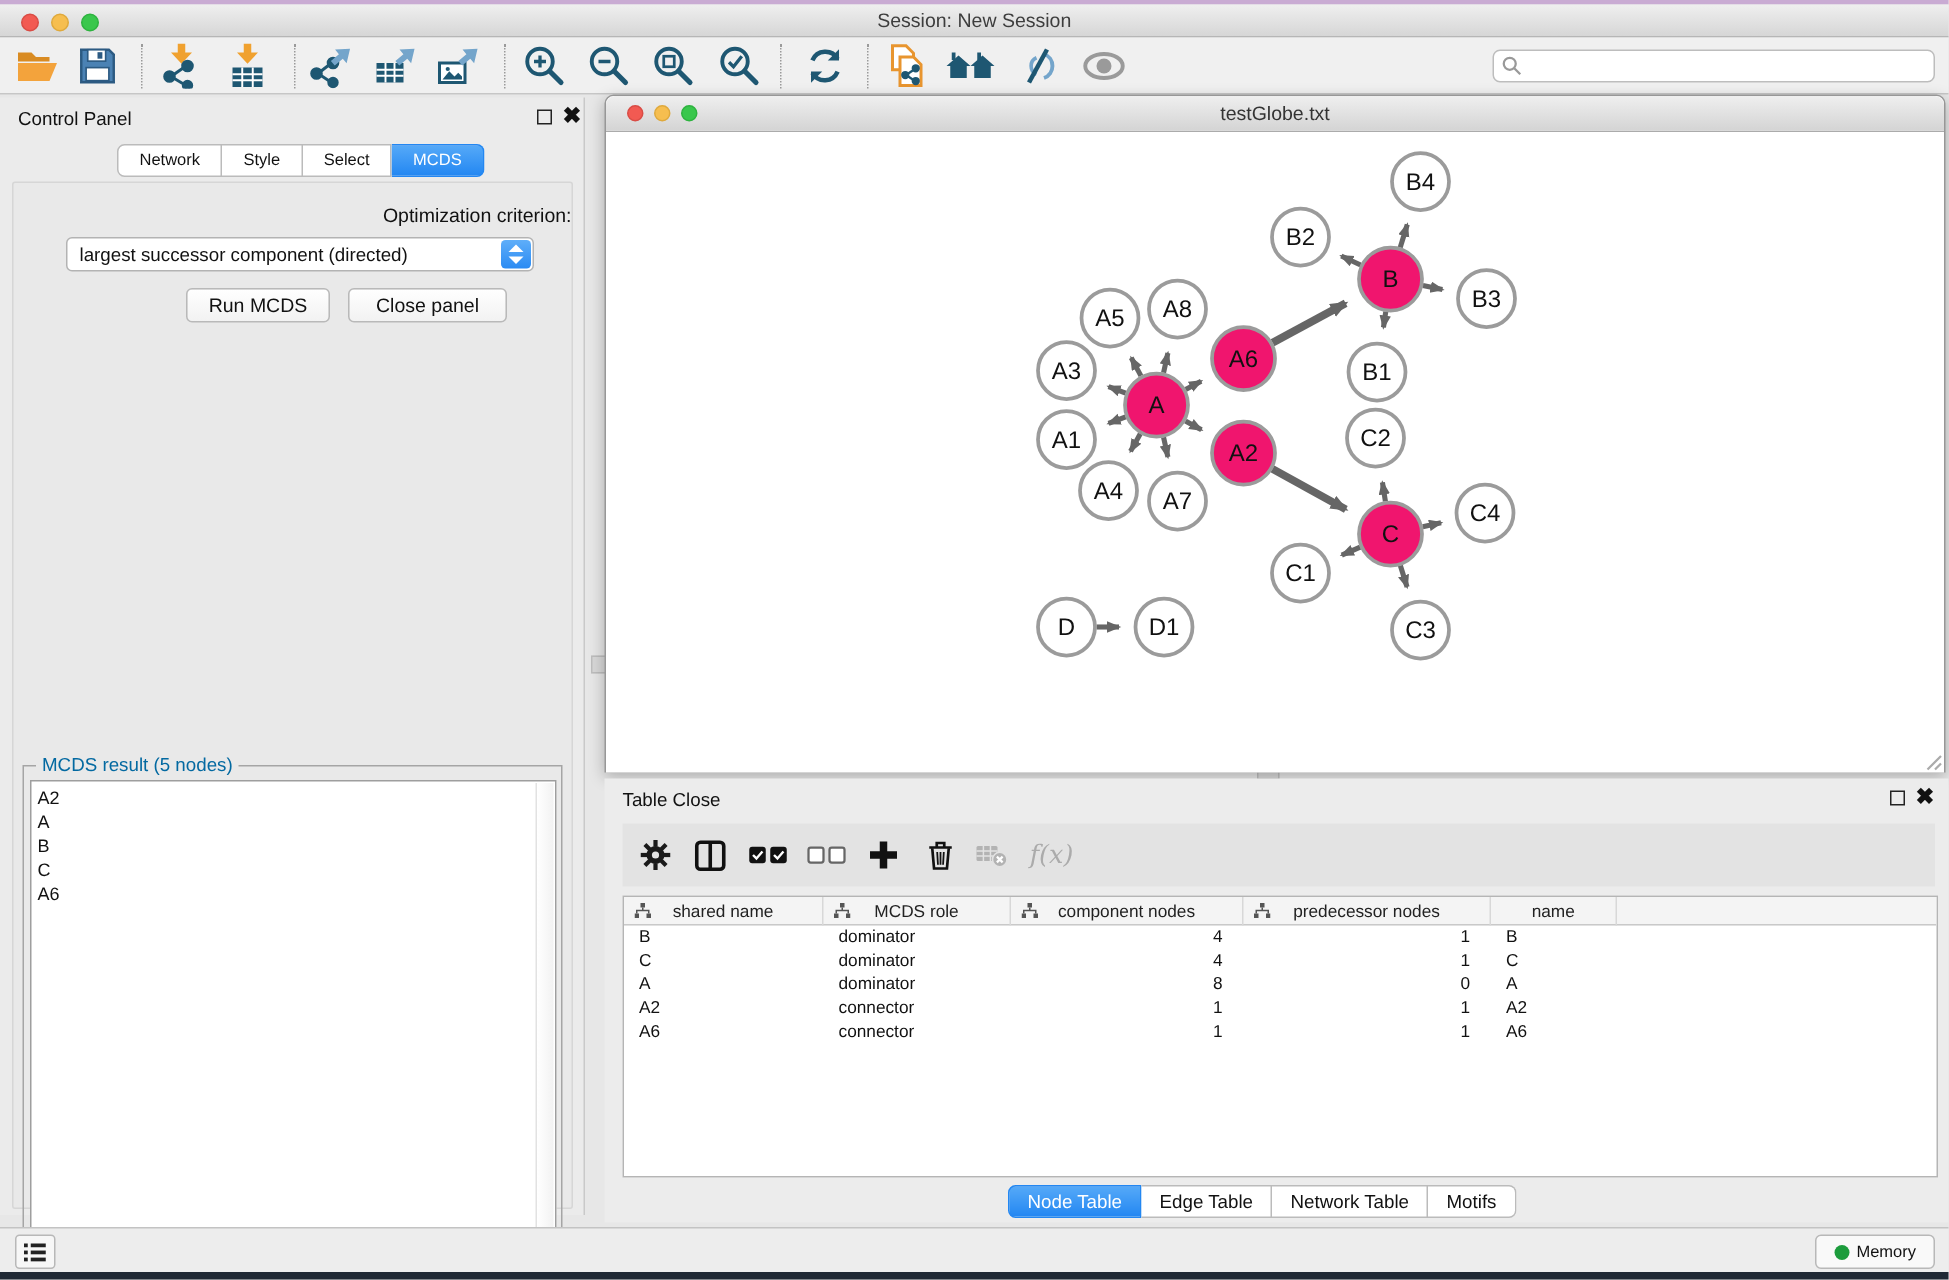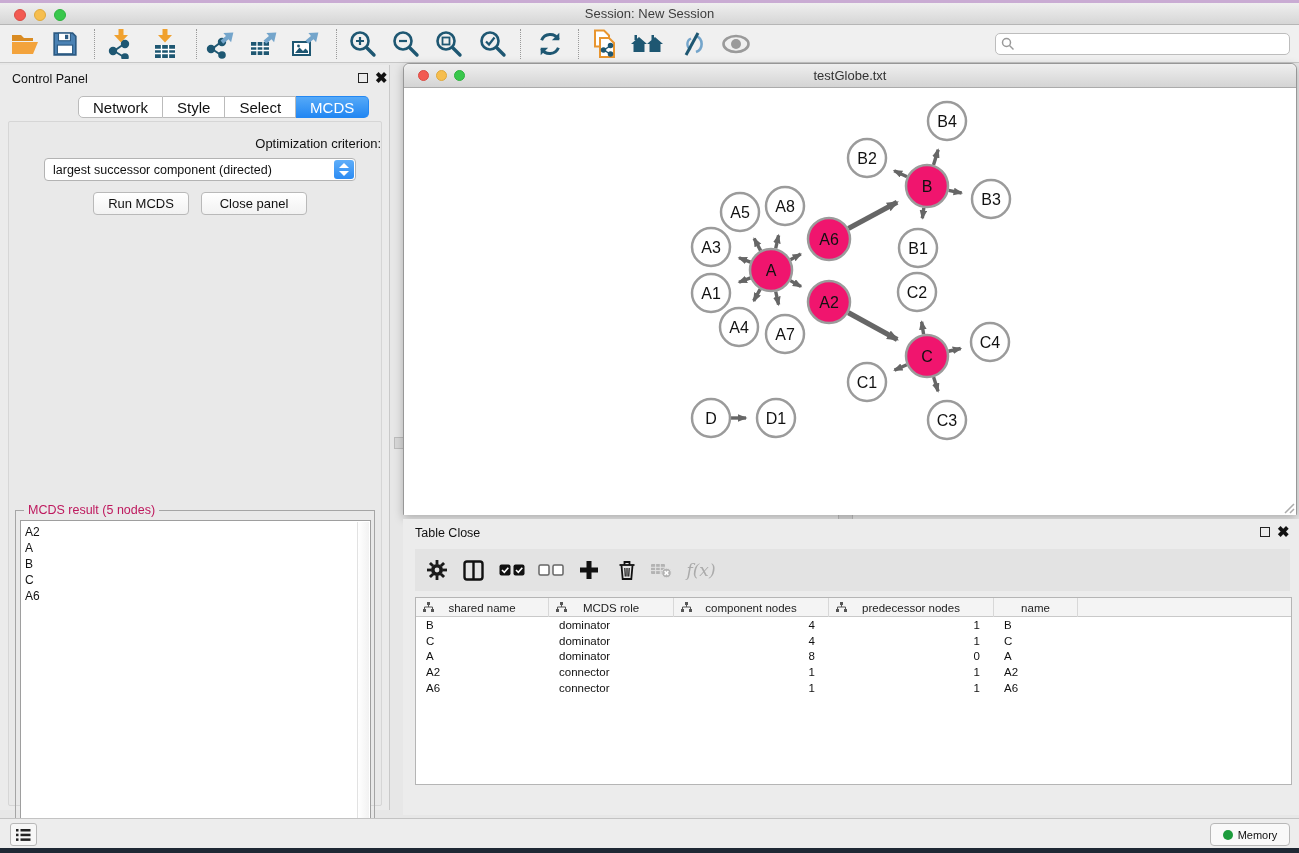--- a/index.html
+++ b/index.html
@@ -28,37 +28,37 @@
   .searchbox svg { position:absolute; left:5px; top:3px; }
 
   
   .control-panel { left:0; top:65px; width:390px; height:745px; background:#EBEBEB; border-right:1px solid #C9C9C9; }
   .panel-header { position:relative; height:28px;padding-left:14px; }
   .panel-title { position:absolute; left:12px; top:7px; font-size:12.5px; color:#111; }
   .win-float { position:absolute; width:10px; height:10px; border:1.5px solid #222; top:8px; cursor:pointer; }
   .win-close { position:absolute; top:4px; font-size:15px; font-weight:bold; color:#111; cursor:pointer; line-height:18px; }
   .cp-tabs { position:absolute; left:78px; top:31px; display:flex; }
   .cp-tab { height:22px; padding:0 14px; background:#fff; border:1px solid #BBB; border-left:none;
-    font-size:15px; display:flex; align-items:center; cursor:pointer; color:#111;text-align:center; }
+    font-size:11px; display:flex; align-items:center; cursor:pointer; color:#111;text-align:center; }
   .cp-tab:first-child { border-left:1px solid #BBB; border-radius:5px 0 0 5px; }
   .cp-tab:last-child { border-radius:0 5px 5px 0; }
   .cp-tab.active { background:linear-gradient(#55A9F8,#2387F2); border-color:#2387F2; color:#fff; }
   .cp-content { position:absolute; left:8px; top:56px; width:374px; height:685px; background:#E9E9E9; border:1px solid #D6D6D6; border-radius:2px; }
   .opt-label { position:absolute; left:0; top:14px; width:100%; text-align:right; font-size:13px; color:#111; }
   .criterion { position:absolute; left:35px; top:36px; width:312px; height:23px; background:#fff; border:1px solid #B3B3B3; border-radius:4px; cursor:pointer; }
   .criterion .val { position:absolute; left:8px; top:4px; font-size:12.5px; color:#111; white-space:nowrap; }
   .criterion .stepper { position:absolute; right:1px; top:1px; width:20px; height:19px; background:linear-gradient(#5FAEF9,#2B8BF3); border-radius:3px; }
   .criterion .stepper .up, .criterion .stepper .dn { position:absolute; left:5px; width:0; height:0; border-left:5px solid transparent; border-right:5px solid transparent; }
   .criterion .stepper .up { top:3px; border-bottom:5px solid #fff; }
   .criterion .stepper .dn { bottom:3px; border-top:5px solid #fff; }
-  .cp-btn { position:absolute; top:70px; height:23px; background:linear-gradient(#FFF,#F2F2F2); border:1px solid #B9B9B9; border-radius:4px; font-size:13px; color:#111; display:flex; align-items:center; justify-content:center; cursor:pointer; }
+  .cp-btn { position:absolute; top:70px; height:23px; background:linear-gradient(#FFF,#F2F2F2); border:1px solid #B9B9B9; border-radius:4px; font-size:13px; color:#111; display:flex; align-items:center; justify-content:center; cursor:pointer;margin-left:31px; }
   .run-btn { left:84px; width:96px; }
   .closep-btn { left:192px; width:106px; }
   .result-group { position:absolute; left:6px; top:388px; width:360px; height:339px; border:1px solid #A5A5A5; }
-  .result-legend { position:absolute; left:8px; top:-8px; background:#E9E9E9; padding:0 4px; font-size:12.5px; color:#be185d; }
+  .result-legend { position:absolute; left:8px; top:-8px; background:#E9E9E9; padding:0 4px; font-size:12.5px; color:#0369a1; }
   .result-list { position:absolute; left:4px; top:9px; width:351px; height:325px; background:#fff; border:1px solid #9E9E9E; font-size:12px; padding-top:3px; overflow:hidden; }
   .result-list .item { padding:0 0 0 4px; height:16px; line-height:16px; color:#111; }
   .result-scroll { position:absolute; right:1px; top:1px; width:12px; height:323px; background:linear-gradient(90deg,#FFFFFF,#F2F2F2); border-left:1px solid #E2E2E2; }
 
   
   .net-window { left:403px; top:63px; width:894px; height:452px; background:#fff; border:1px solid #979797; border-radius:6px 6px 0 0; box-shadow:0 3px 10px rgba(0,0,0,0.25); }
   .net-titlebar { position:absolute; left:0; top:0; width:100%; height:24px; background:linear-gradient(#EFEFEF,#D4D4D4); border-bottom:1px solid #ABABAB; border-radius:6px 6px 0 0; display:flex; align-items:center; justify-content:center; }
   .net-titlebar .title { font-size:13px; color:#333; }
   .ntl { position:absolute; top:6px; width:11px; height:11px; border-radius:50%; }
   .ntl.red { left:14px; background:#F25A52; border:1px solid #D94C45; }
@@ -591,20 +591,26 @@
         <div class="tr">
           <div class="td left" style="width: 133px;">A6</div>
           <div class="td left" style="width: 125px;">connector</div>
           <div class="td right" style="width: 155px;">1</div>
           <div class="td right" style="width: 165px;">1</div>
           <div class="td left" style="width: 84px;">A6</div>
         </div>
       </div>
   </div>
 
+  <div class="bottom-tabs">
+      <div class="bt-tab active">Node Table</div>
+      <div class="bt-tab">Edge Table</div>
+      <div class="bt-tab">Network Table</div>
+      <div class="bt-tab">Motifs</div>
+    </div>
 </div>
 
 <div class="abs status-bar">
   <div class="status-left-btn">
     <svg width="15" height="14" viewBox="0 0 15 14">
         <g fill="#222">
           <rect x="0" y="1" width="2.5" height="2.5"></rect>
           <rect x="4.5" y="1" width="10" height="2.5"></rect>
           <rect x="0" y="5.7" width="2.5" height="2.5"></rect>
           <rect x="4.5" y="5.7" width="10" height="2.5"></rect>

